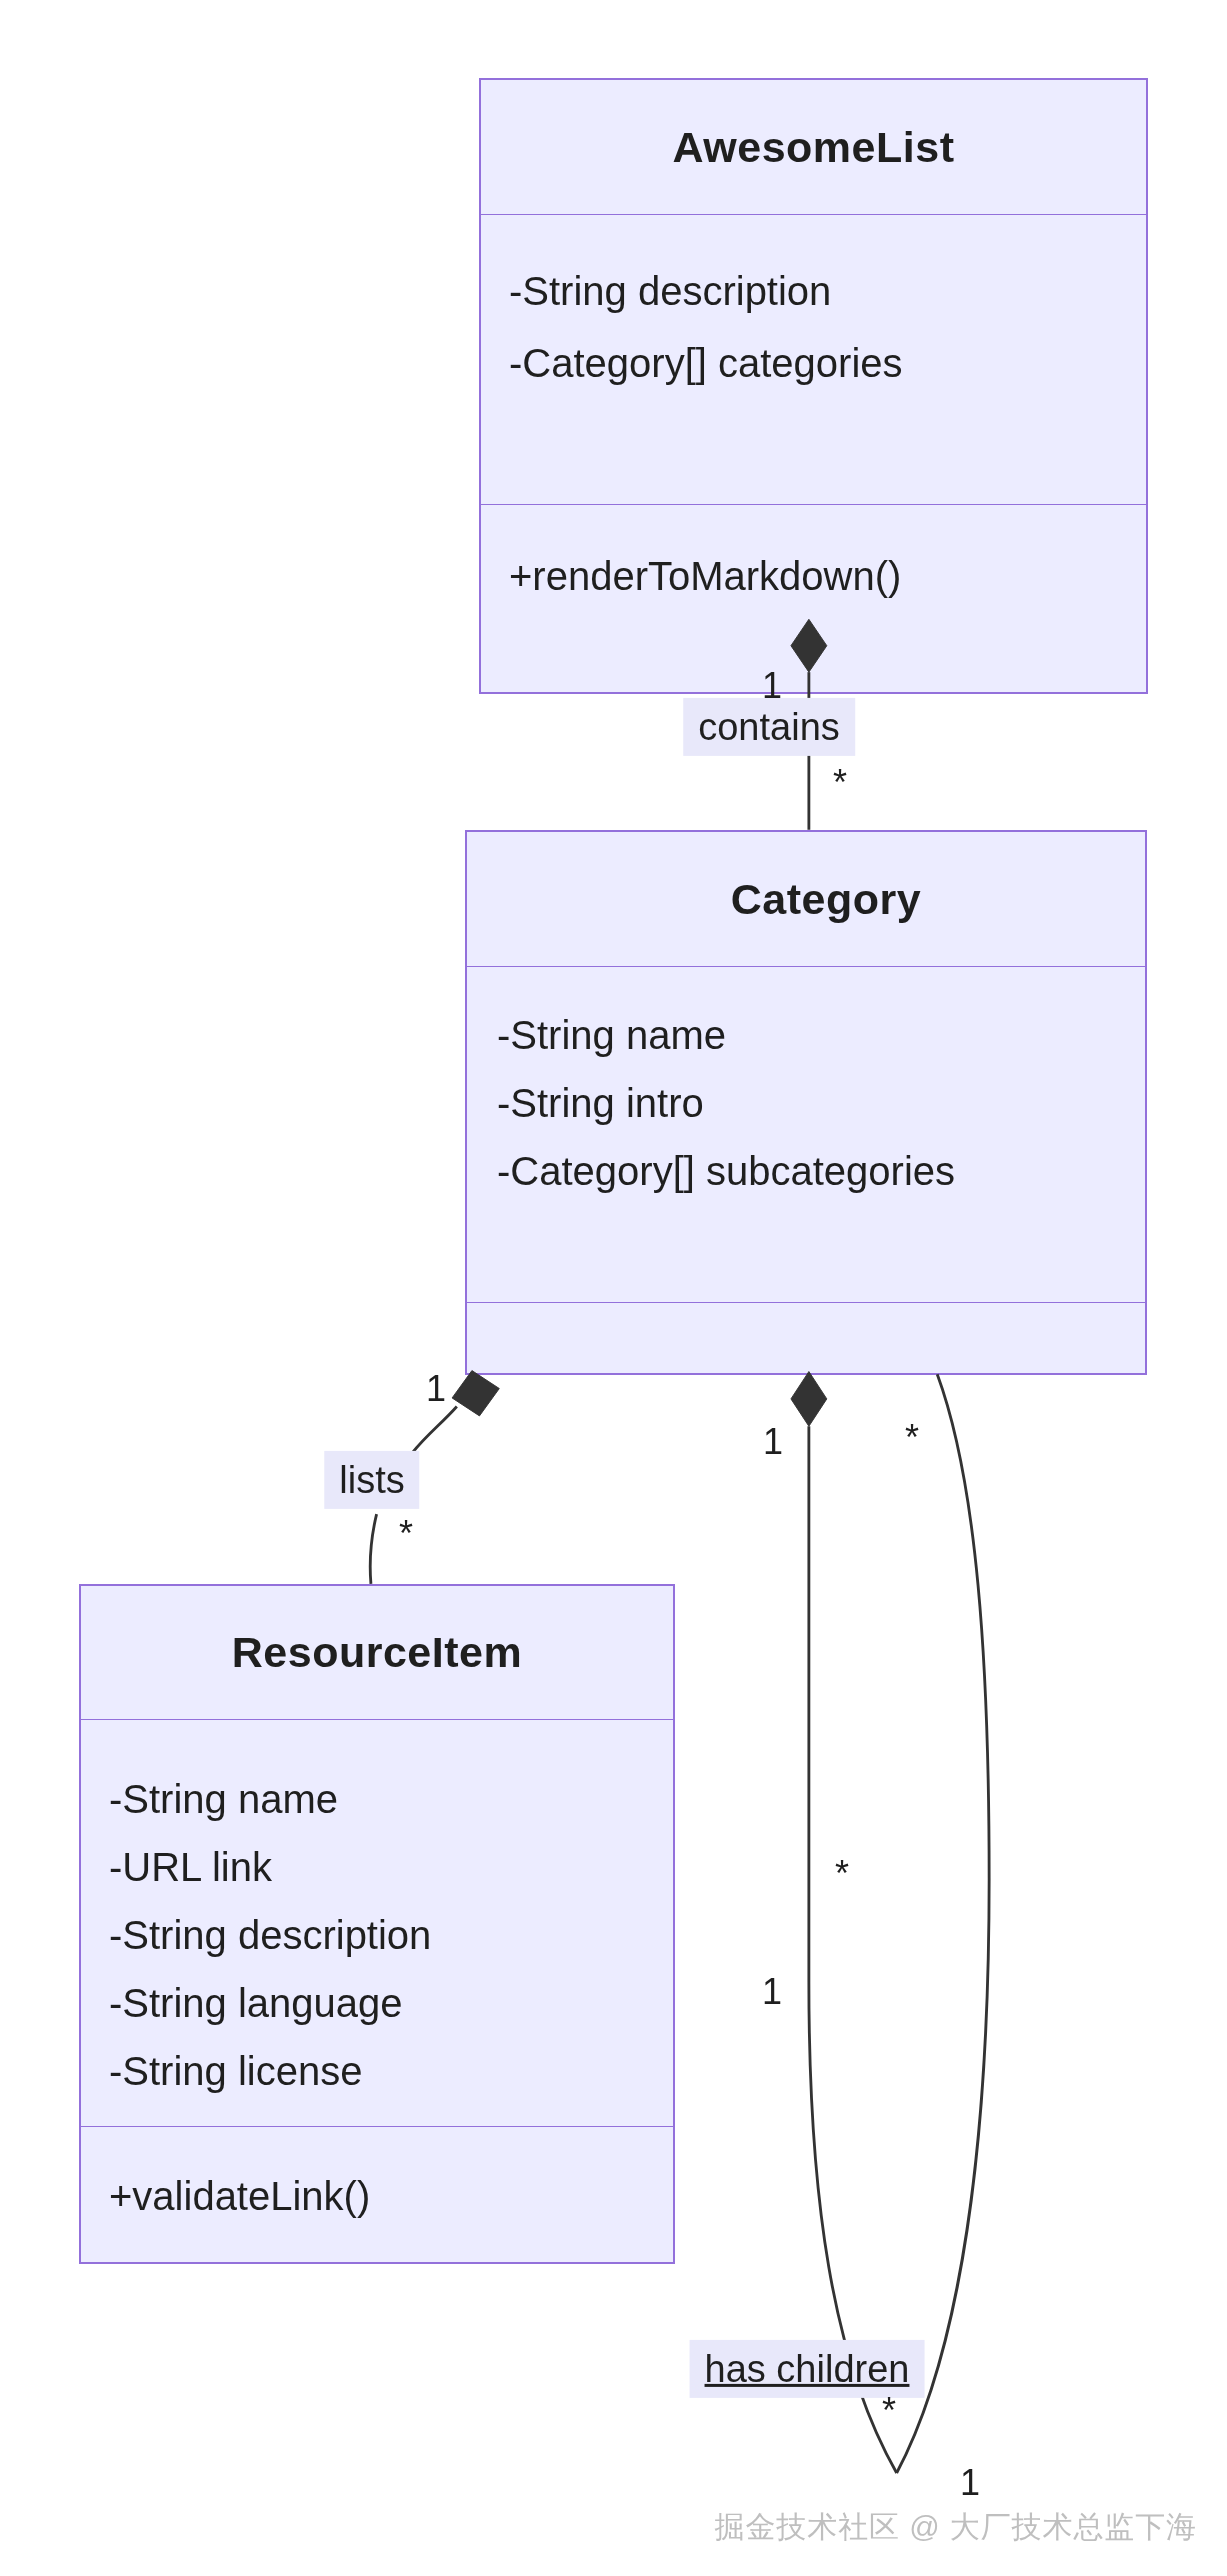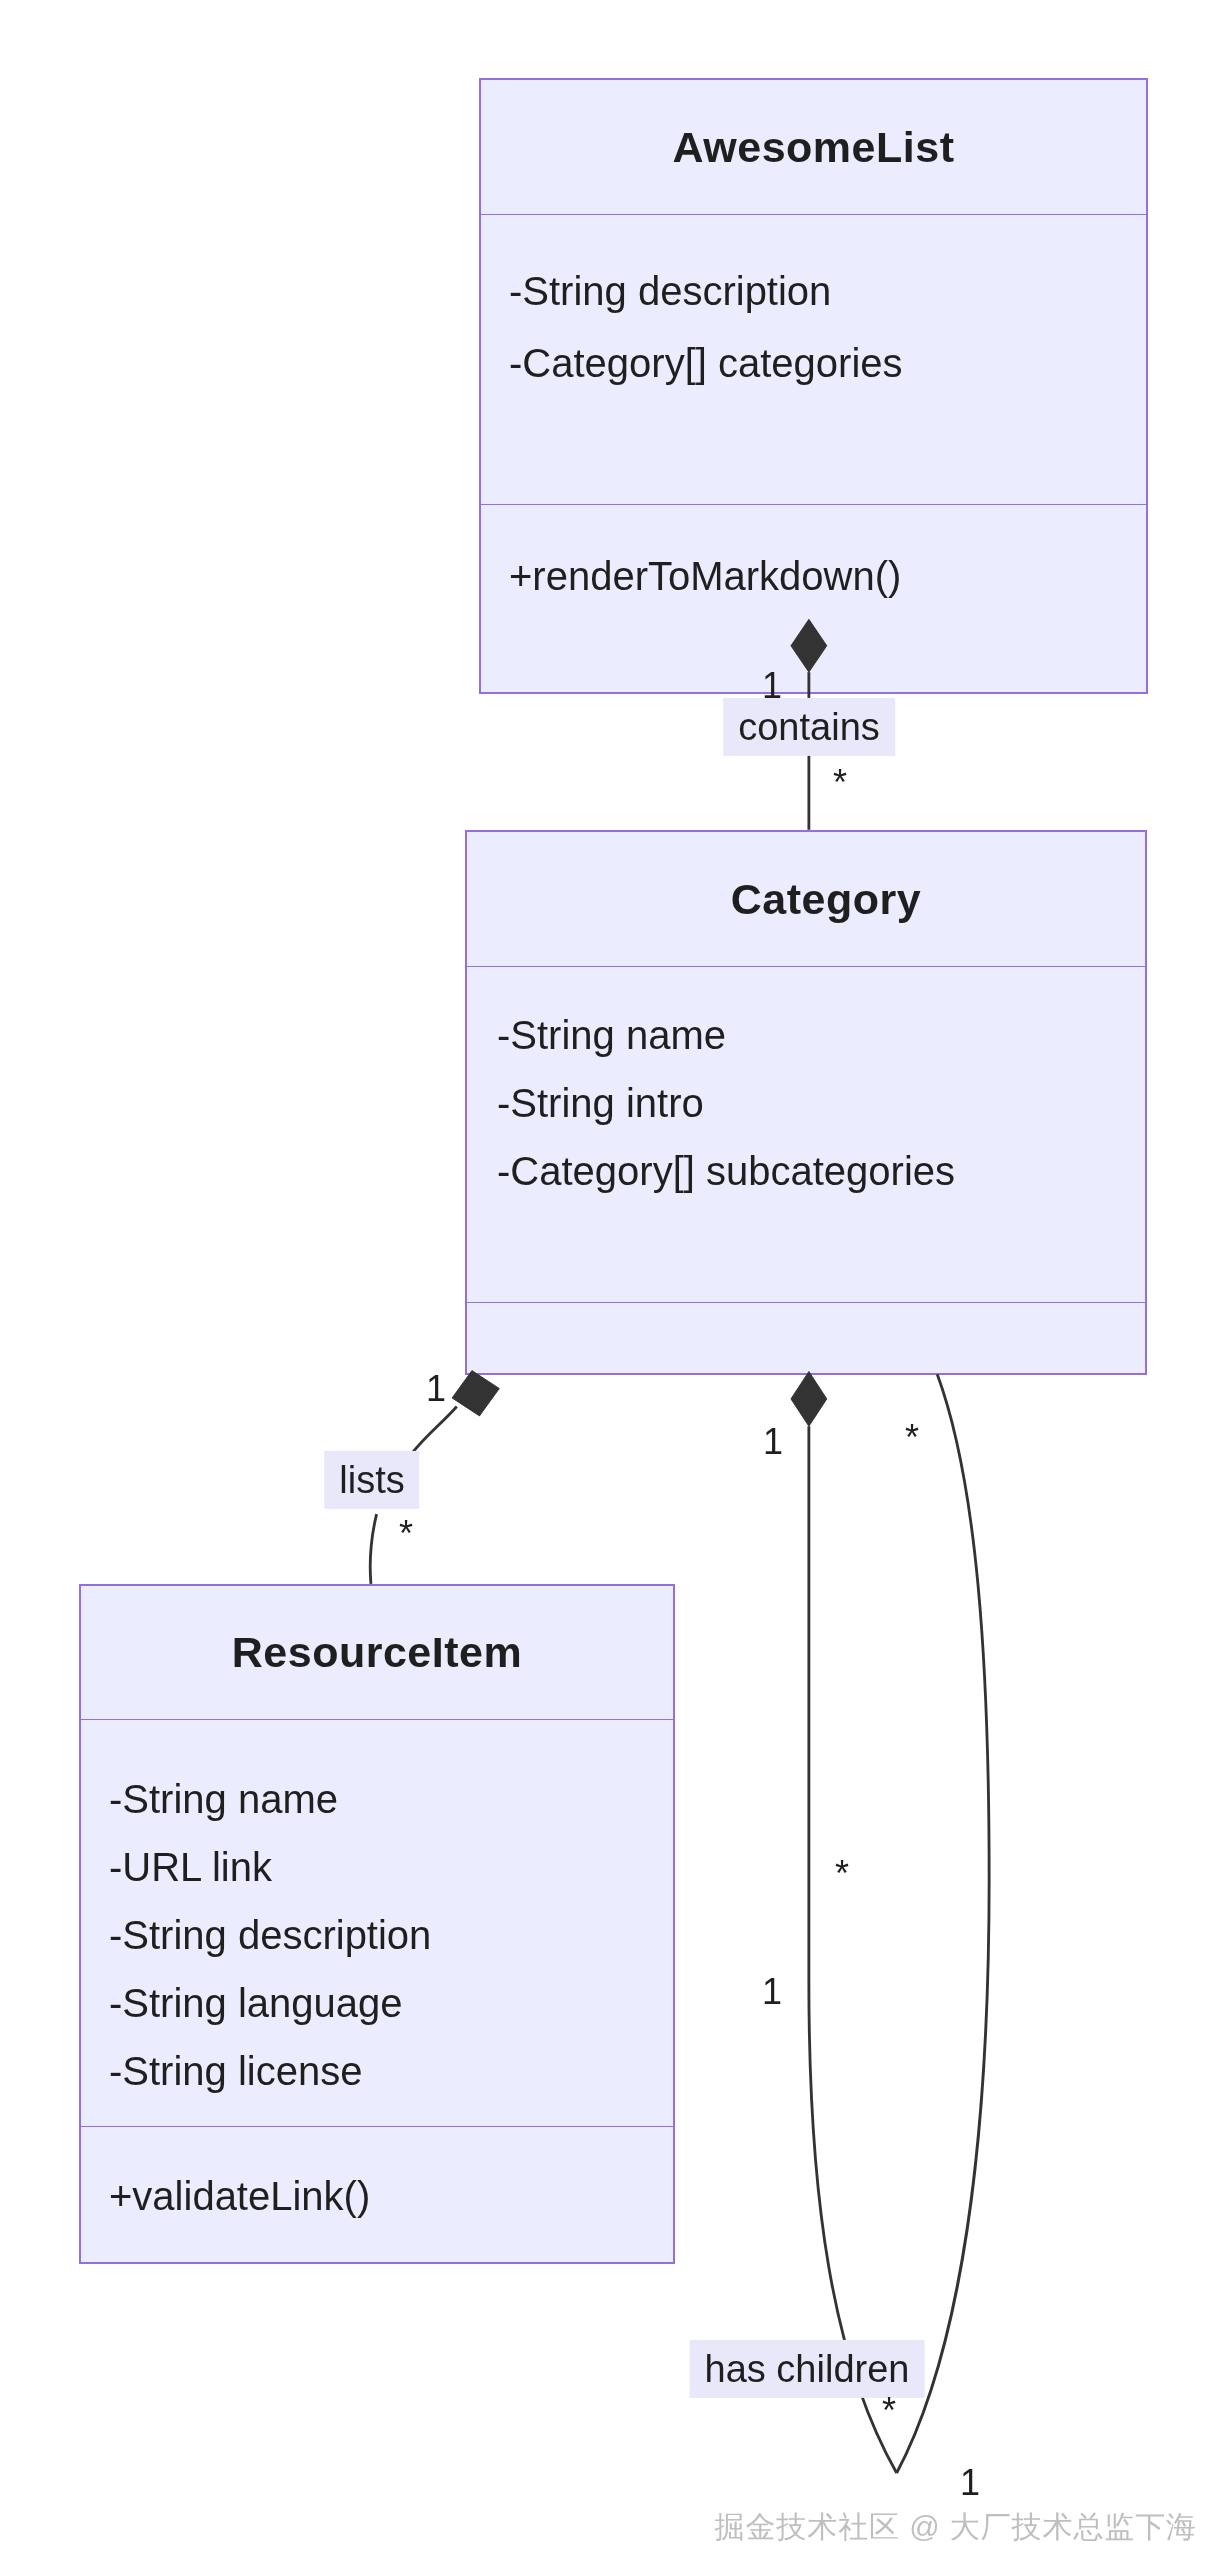--- a/index.html
+++ b/index.html
@@ -120,23 +120,23 @@
       <div class="member">-URL link</div>
       <div class="member">-String description</div>
       <div class="member">-String language</div>
       <div class="member">-String license</div>
     </div>
     <div class="compartment members" style="flex:1;padding:35px 0 0 28px;">
       <div class="member">+validateLink()</div>
     </div>
   </div>
 
-  <div class="edge-label" style="left:809px;top:727px;">contains</div>
+  <div class="edge-label" style="left:769px;top:727px;">contains</div>
   <div class="edge-label" style="left:372px;top:1480px;">lists</div>
-  <div class="edge-label" style="left:807px;top:2369px;">has children</div>
+  <div class="edge-label" style="left:807px;top:2369px;text-decoration:underline;">has children</div>
 
   <div class="mult" style="left:772px;top:686px;">1</div>
   <div class="mult" style="left:840px;top:783px;">*</div>
 
   <div class="mult" style="left:436px;top:1389px;">1</div>
   <div class="mult" style="left:406px;top:1534px;">*</div>
 
   <div class="mult" style="left:773px;top:1442px;">1</div>
   <div class="mult" style="left:912px;top:1438px;">*</div>
   <div class="mult" style="left:842px;top:1874px;">*</div>

